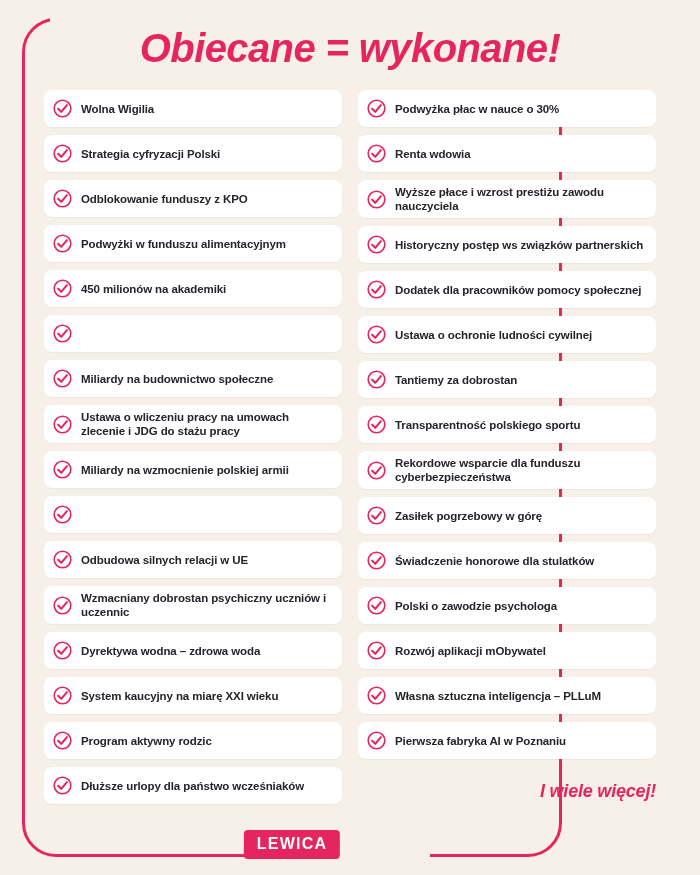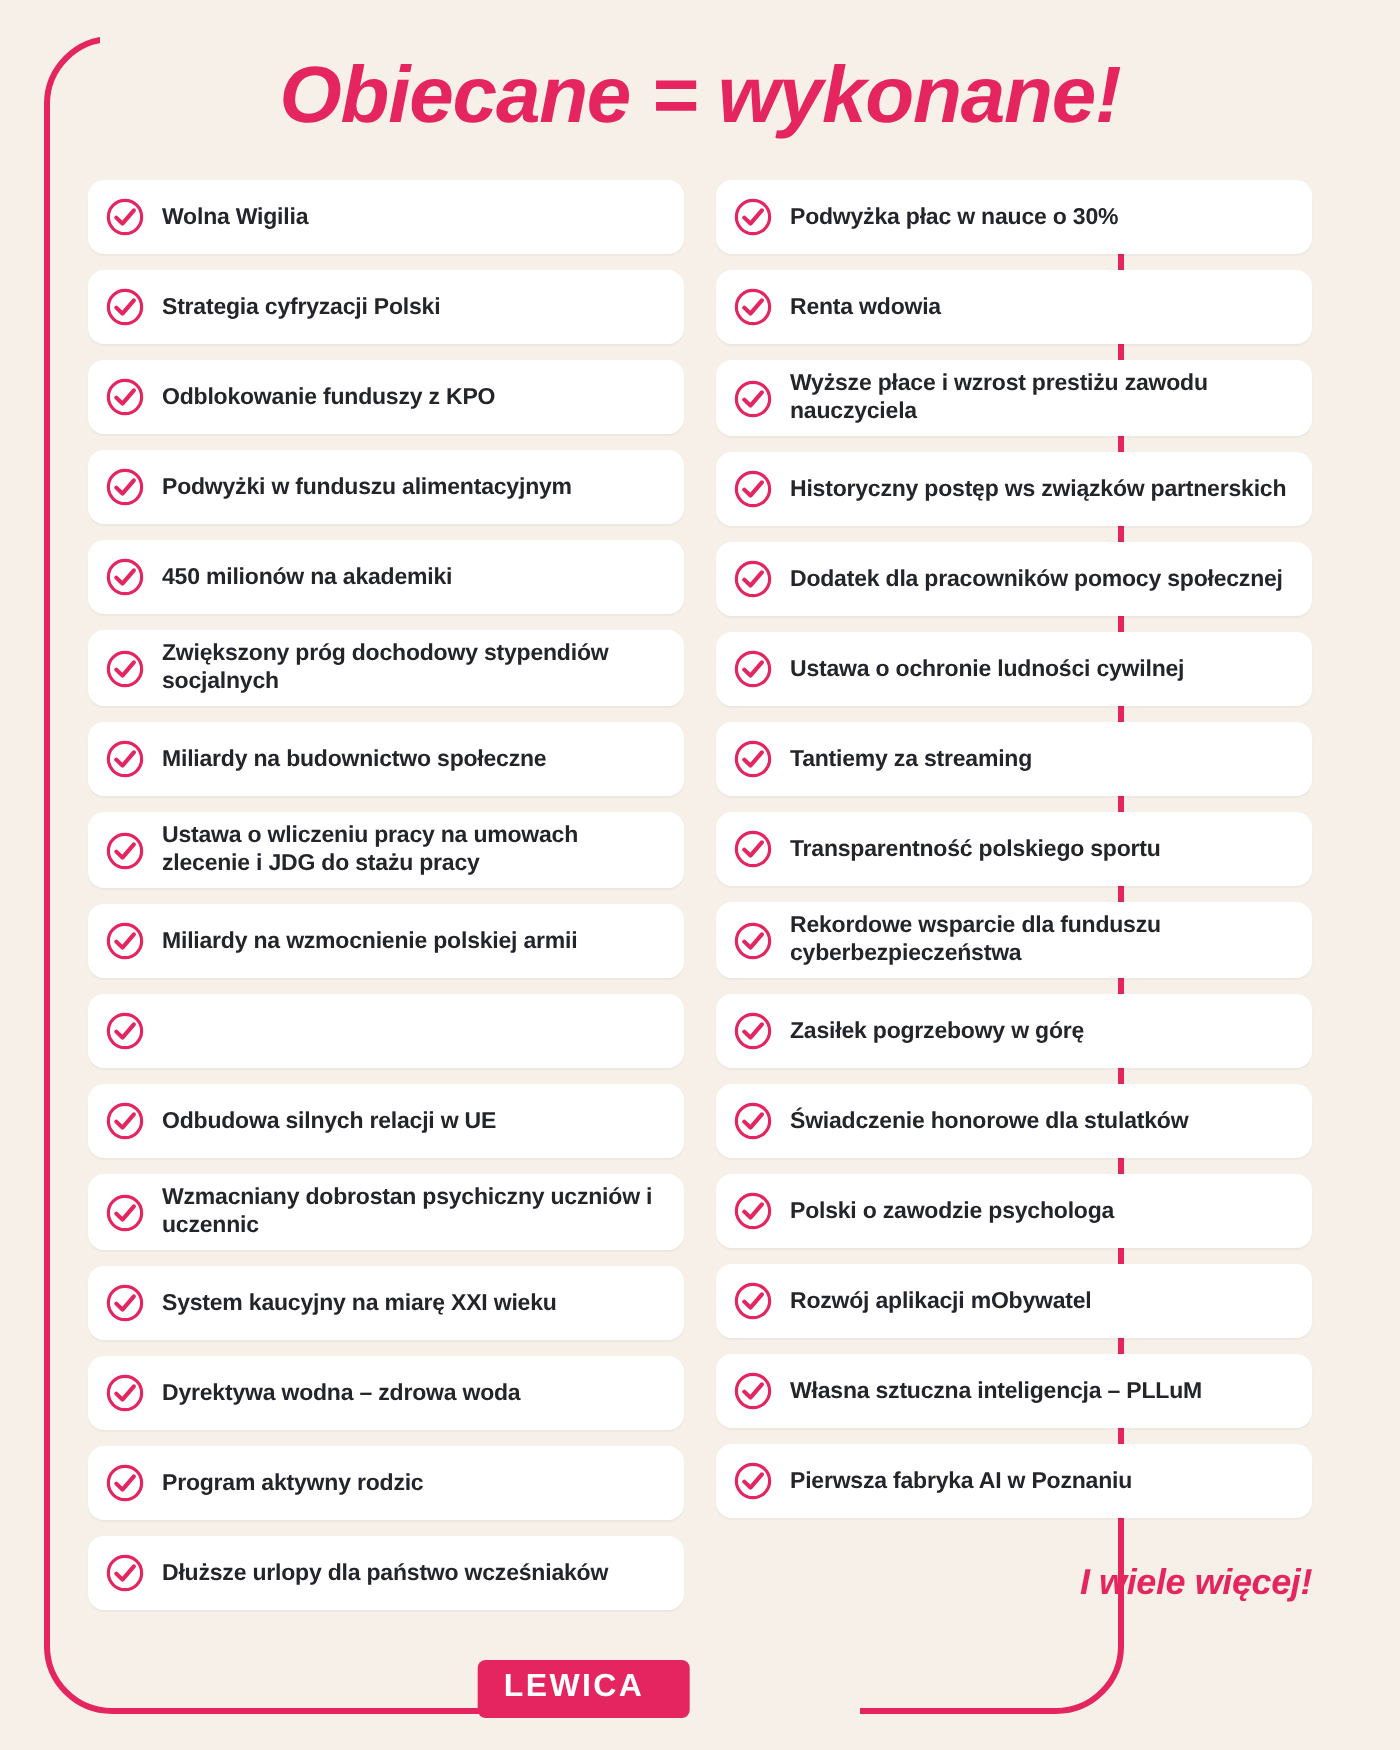--- a/index.html
+++ b/index.html
@@ -113,21 +113,21 @@
   .logo {
     position: absolute;
     left: 50%;
     transform: translateX(-50%);
     bottom: 16px;
     background: #e5255f;
     color: #ffffff;
     font-size: 16px;
     font-weight: bold;
     letter-spacing: 1.2px;
-    padding: 5px 23px 6px 13px;
+    padding: 5px 13px 6px 13px;
     border-radius: 4px;
   }
 </style>
 </head>
 <body>
 
 <div class="poster">
 
   <div class="frame"></div>
   <div class="frame-mask-top"></div>
@@ -182,21 +182,20 @@
           </span>
           <span class="item-label">450 milionów na akademiki</span>
         </div>
         <div class="item">
           <span style="display: flex; flex: 0 0 auto;">
             <svg viewBox="0 0 24 24" class="check">
               <circle cx="12" cy="12" r="10.5" fill="none" stroke="#e5255f" stroke-width="2"></circle>
               <path d="M6.5 12.4 L10.4 16.2 L17.6 7.8" fill="none" stroke="#e5255f" stroke-width="2.6" stroke-linecap="round" stroke-linejoin="round"></path>
             </svg>
           </span>
-          <span class="item-label">Zwiększony próg dochodowy stypendiów socjalnych</span>
         </div>
         <div class="item">
           <span style="display: flex; flex: 0 0 auto;">
             <svg viewBox="0 0 24 24" class="check">
               <circle cx="12" cy="12" r="10.5" fill="none" stroke="#e5255f" stroke-width="2"></circle>
               <path d="M6.5 12.4 L10.4 16.2 L17.6 7.8" fill="none" stroke="#e5255f" stroke-width="2.6" stroke-linecap="round" stroke-linejoin="round"></path>
             </svg>
           </span>
           <span class="item-label">Miliardy na budownictwo społeczne</span>
         </div>
@@ -244,30 +243,30 @@
           </span>
           <span class="item-label">Wzmacniany dobrostan psychiczny uczniów i uczennic</span>
         </div>
         <div class="item">
           <span style="display: flex; flex: 0 0 auto;">
             <svg viewBox="0 0 24 24" class="check">
               <circle cx="12" cy="12" r="10.5" fill="none" stroke="#e5255f" stroke-width="2"></circle>
               <path d="M6.5 12.4 L10.4 16.2 L17.6 7.8" fill="none" stroke="#e5255f" stroke-width="2.6" stroke-linecap="round" stroke-linejoin="round"></path>
             </svg>
           </span>
+          <span class="item-label">Dyrektywa wodna – zdrowa woda</span>
+        </div>
+        <div class="item">
+          <span style="display: flex; flex: 0 0 auto;">
+            <svg viewBox="0 0 24 24" class="check">
+              <circle cx="12" cy="12" r="10.5" fill="none" stroke="#e5255f" stroke-width="2"></circle>
+              <path d="M6.5 12.4 L10.4 16.2 L17.6 7.8" fill="none" stroke="#e5255f" stroke-width="2.6" stroke-linecap="round" stroke-linejoin="round"></path>
+            </svg>
+          </span>
           <span class="item-label">System kaucyjny na miarę XXI wieku</span>
-        </div>
-        <div class="item">
-          <span style="display: flex; flex: 0 0 auto;">
-            <svg viewBox="0 0 24 24" class="check">
-              <circle cx="12" cy="12" r="10.5" fill="none" stroke="#e5255f" stroke-width="2"></circle>
-              <path d="M6.5 12.4 L10.4 16.2 L17.6 7.8" fill="none" stroke="#e5255f" stroke-width="2.6" stroke-linecap="round" stroke-linejoin="round"></path>
-            </svg>
-          </span>
-          <span class="item-label">Dyrektywa wodna – zdrowa woda</span>
         </div>
         <div class="item">
           <span style="display: flex; flex: 0 0 auto;">
             <svg viewBox="0 0 24 24" class="check">
               <circle cx="12" cy="12" r="10.5" fill="none" stroke="#e5255f" stroke-width="2"></circle>
               <path d="M6.5 12.4 L10.4 16.2 L17.6 7.8" fill="none" stroke="#e5255f" stroke-width="2.6" stroke-linecap="round" stroke-linejoin="round"></path>
             </svg>
           </span>
           <span class="item-label">Program aktywny rodzic</span>
         </div>
@@ -336,21 +335,21 @@
           </span>
           <span class="item-label">Ustawa o ochronie ludności cywilnej</span>
         </div>
         <div class="item">
           <span style="display: flex; flex: 0 0 auto;">
             <svg viewBox="0 0 24 24" class="check">
               <circle cx="12" cy="12" r="10.5" fill="none" stroke="#e5255f" stroke-width="2"></circle>
               <path d="M6.5 12.4 L10.4 16.2 L17.6 7.8" fill="none" stroke="#e5255f" stroke-width="2.6" stroke-linecap="round" stroke-linejoin="round"></path>
             </svg>
           </span>
-          <span class="item-label">Tantiemy za streaming</span>
+          <span class="item-label">Tantiemy za dobrostan</span>
         </div>
         <div class="item">
           <span style="display: flex; flex: 0 0 auto;">
             <svg viewBox="0 0 24 24" class="check">
               <circle cx="12" cy="12" r="10.5" fill="none" stroke="#e5255f" stroke-width="2"></circle>
               <path d="M6.5 12.4 L10.4 16.2 L17.6 7.8" fill="none" stroke="#e5255f" stroke-width="2.6" stroke-linecap="round" stroke-linejoin="round"></path>
             </svg>
           </span>
           <span class="item-label">Transparentność polskiego sportu</span>
         </div>

